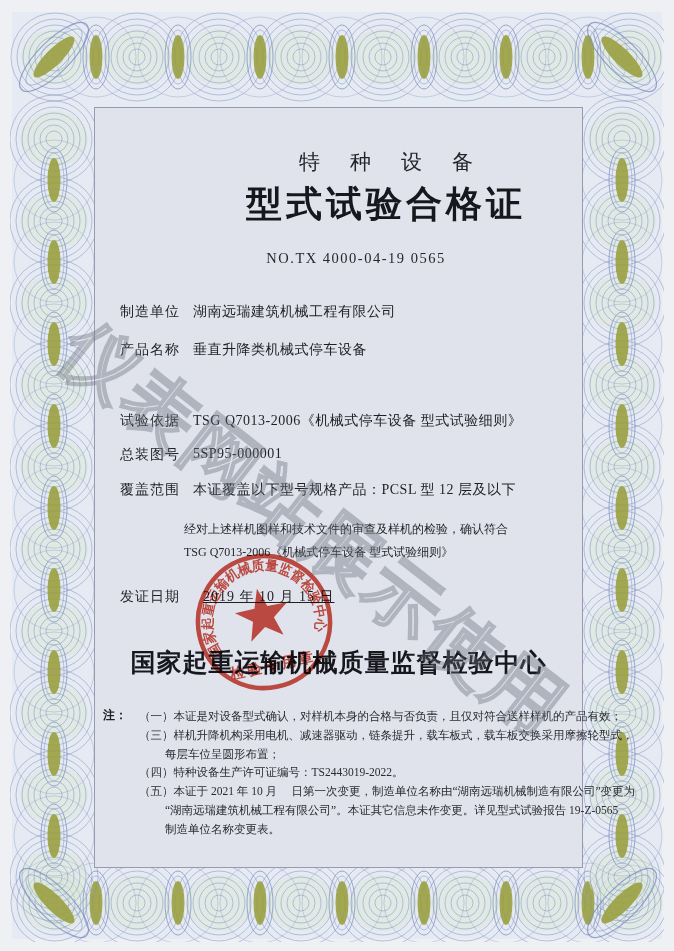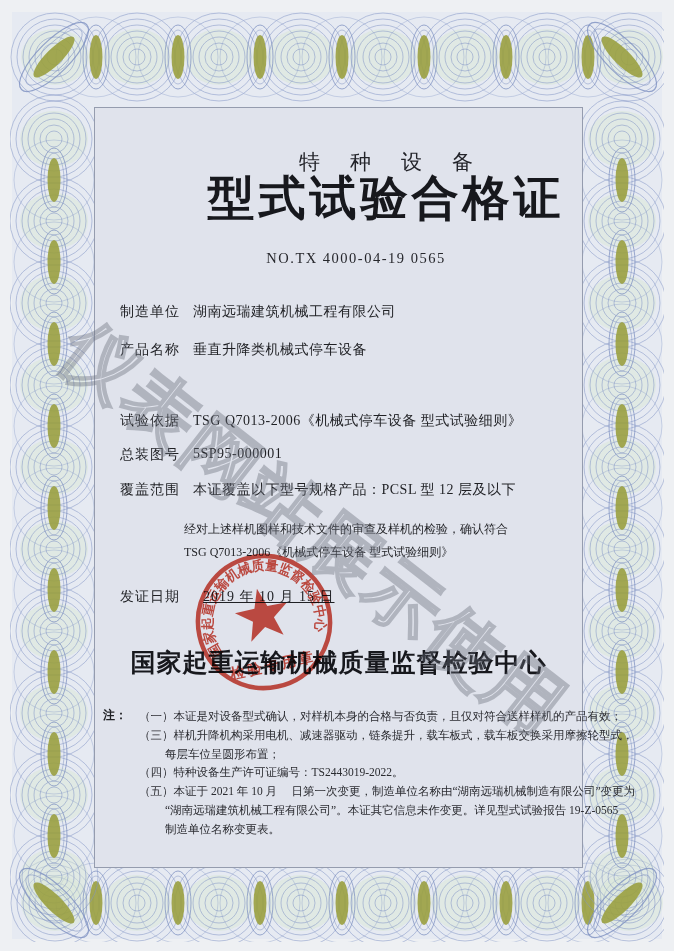--- a/index.html
+++ b/index.html
@@ -7,21 +7,21 @@
         background:#eef0f3;font-family:"Liberation Serif","DejaVu Serif",serif;color:#1f2024;}
   .border-svg{position:absolute;left:0;top:0;width:674px;height:951px;}
   .panel{position:absolute;left:94px;top:107px;width:489px;height:761px;
          background:#e0e3ec;border:1px solid #959cae;box-sizing:border-box;}
   .tx-box{position:absolute;left:14px;top:44px;width:100px;height:78px;
           border:2px solid #1a1a20;display:flex;align-items:center;justify-content:center;
           font-size:30px;font-weight:700;letter-spacing:2px;color:#15151a;}
   .title-col{position:absolute;left:101px;top:0;width:380px;text-align:center;}
   .subtitle{position:absolute;left:0;width:100%;top:40px;font-size:21px;letter-spacing:30px;
             text-indent:30px;color:#23242a;}
-  .main-title{position:absolute;left:0;width:100%;top:59px;font-size:47px;font-weight:700;
+  .main-title{position:absolute;left:0;width:100%;top:72px;font-size:36px;font-weight:700;
               letter-spacing:4px;color:#17181d;font-family:Liberation Serif, serif;}
   .cert-no{position:absolute;left:0;width:100%;top:142px;font-size:14.5px;letter-spacing:1.5px;
            transform:translateX(-30px);color:#26272c;}
   .field-row{position:absolute;left:0;width:100%;height:20px;font-size:14px;}
   .field-label{position:absolute;left:25px;letter-spacing:1px;}
   .field-value{position:absolute;left:98px;letter-spacing:.5px;white-space:nowrap;}
   .statement{position:absolute;left:89px;top:410px;width:392px;font-size:12px;line-height:23px;}
   .date-row{position:absolute;top:480px;left:0;width:100%;height:20px;font-size:14px;}
   .date-label{position:absolute;left:25px;letter-spacing:1px;}
   .date-value{position:absolute;left:108px;letter-spacing:1px;text-decoration:underline;}

